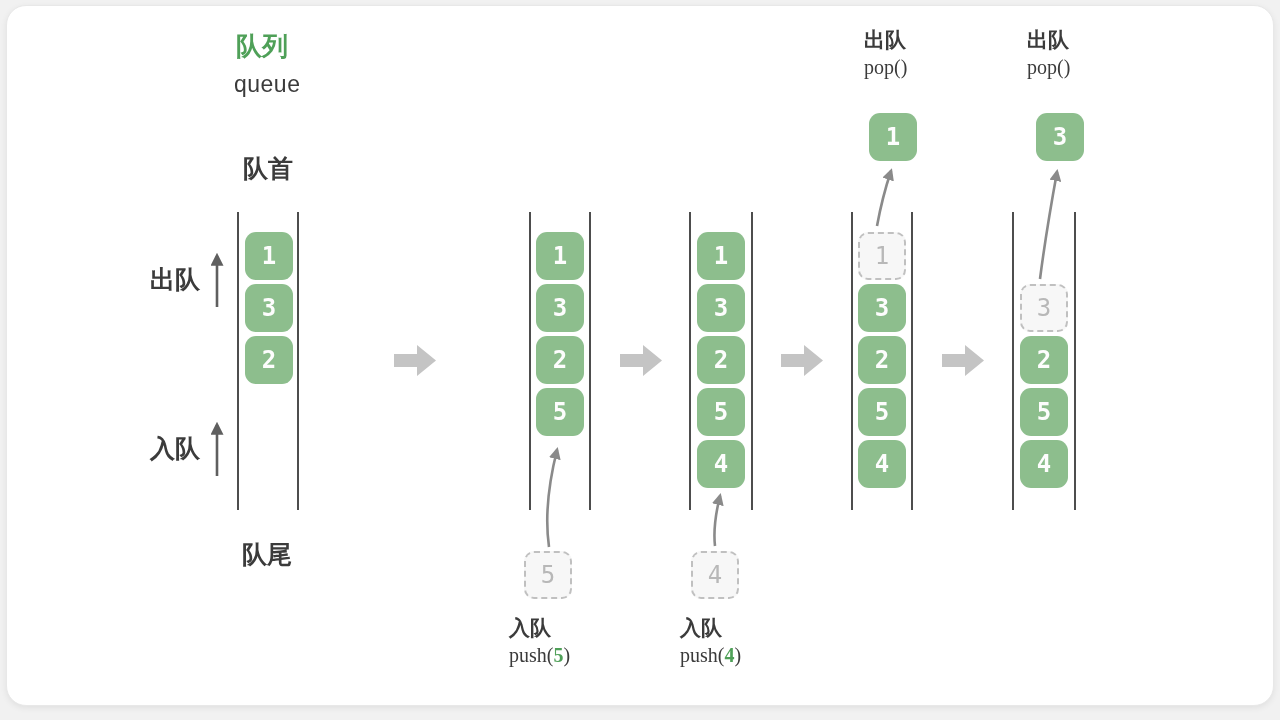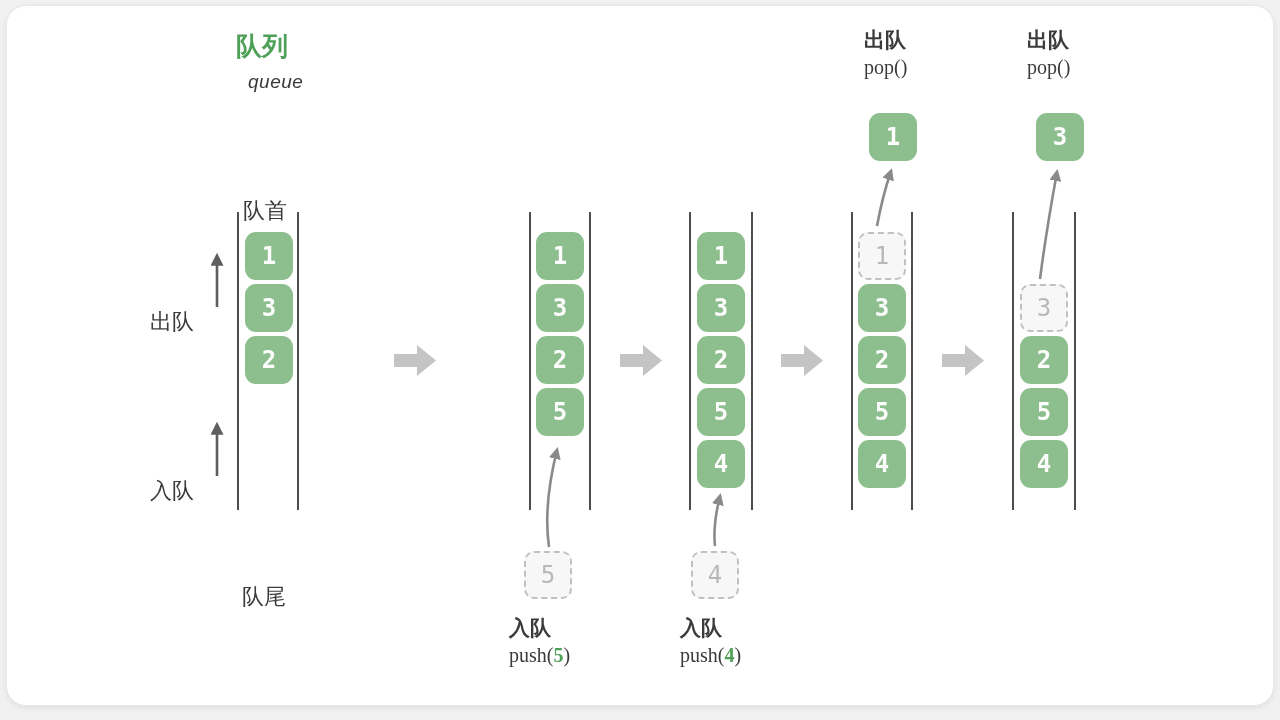--- a/index.html
+++ b/index.html
@@ -13,23 +13,23 @@
   .canvas{position:relative;width:1280px;height:720px;}
   .card{
     position:absolute;left:6px;top:5px;width:1266px;height:699px;
     background:#ffffff;border:1px solid #e8e8e8;border-radius:20px;
     box-shadow:0 2px 6px rgba(0,0,0,.07);
   }
   .abs{position:absolute;}
   .overlay{position:absolute;left:0;top:0;pointer-events:none;}
 
   .title-zh{left:236px;top:29px;font-size:26px;font-weight:700;color:var(--title-green);}
-  .title-en{left:248px;top:71px;font-size:19px;color:var(--text);letter-spacing:.5px;font-style:italic;}
+  .title-en{left:234px;top:71px;font-size:23px;color:var(--text);letter-spacing:.5px;}
 
-  .zh-label{font-size:22px;font-weight:400;color:var(--text);margin-top:44px;}
+  .zh-label{font-size:25px;font-weight:700;color:var(--text);}
   .front-label{left:243px;top:152px;}
   .rear-label{left:242px;top:538px;}
   .deq-label{left:150px;top:263px;}
   .enq-label{left:150px;top:432px;}
 
   .wall{position:absolute;top:212px;width:2px;height:298px;background:var(--wall);}
 
   .slot{
     position:absolute;width:48px;height:48px;border-radius:11px;
     background:var(--box-green);color:#fdfdfd;

